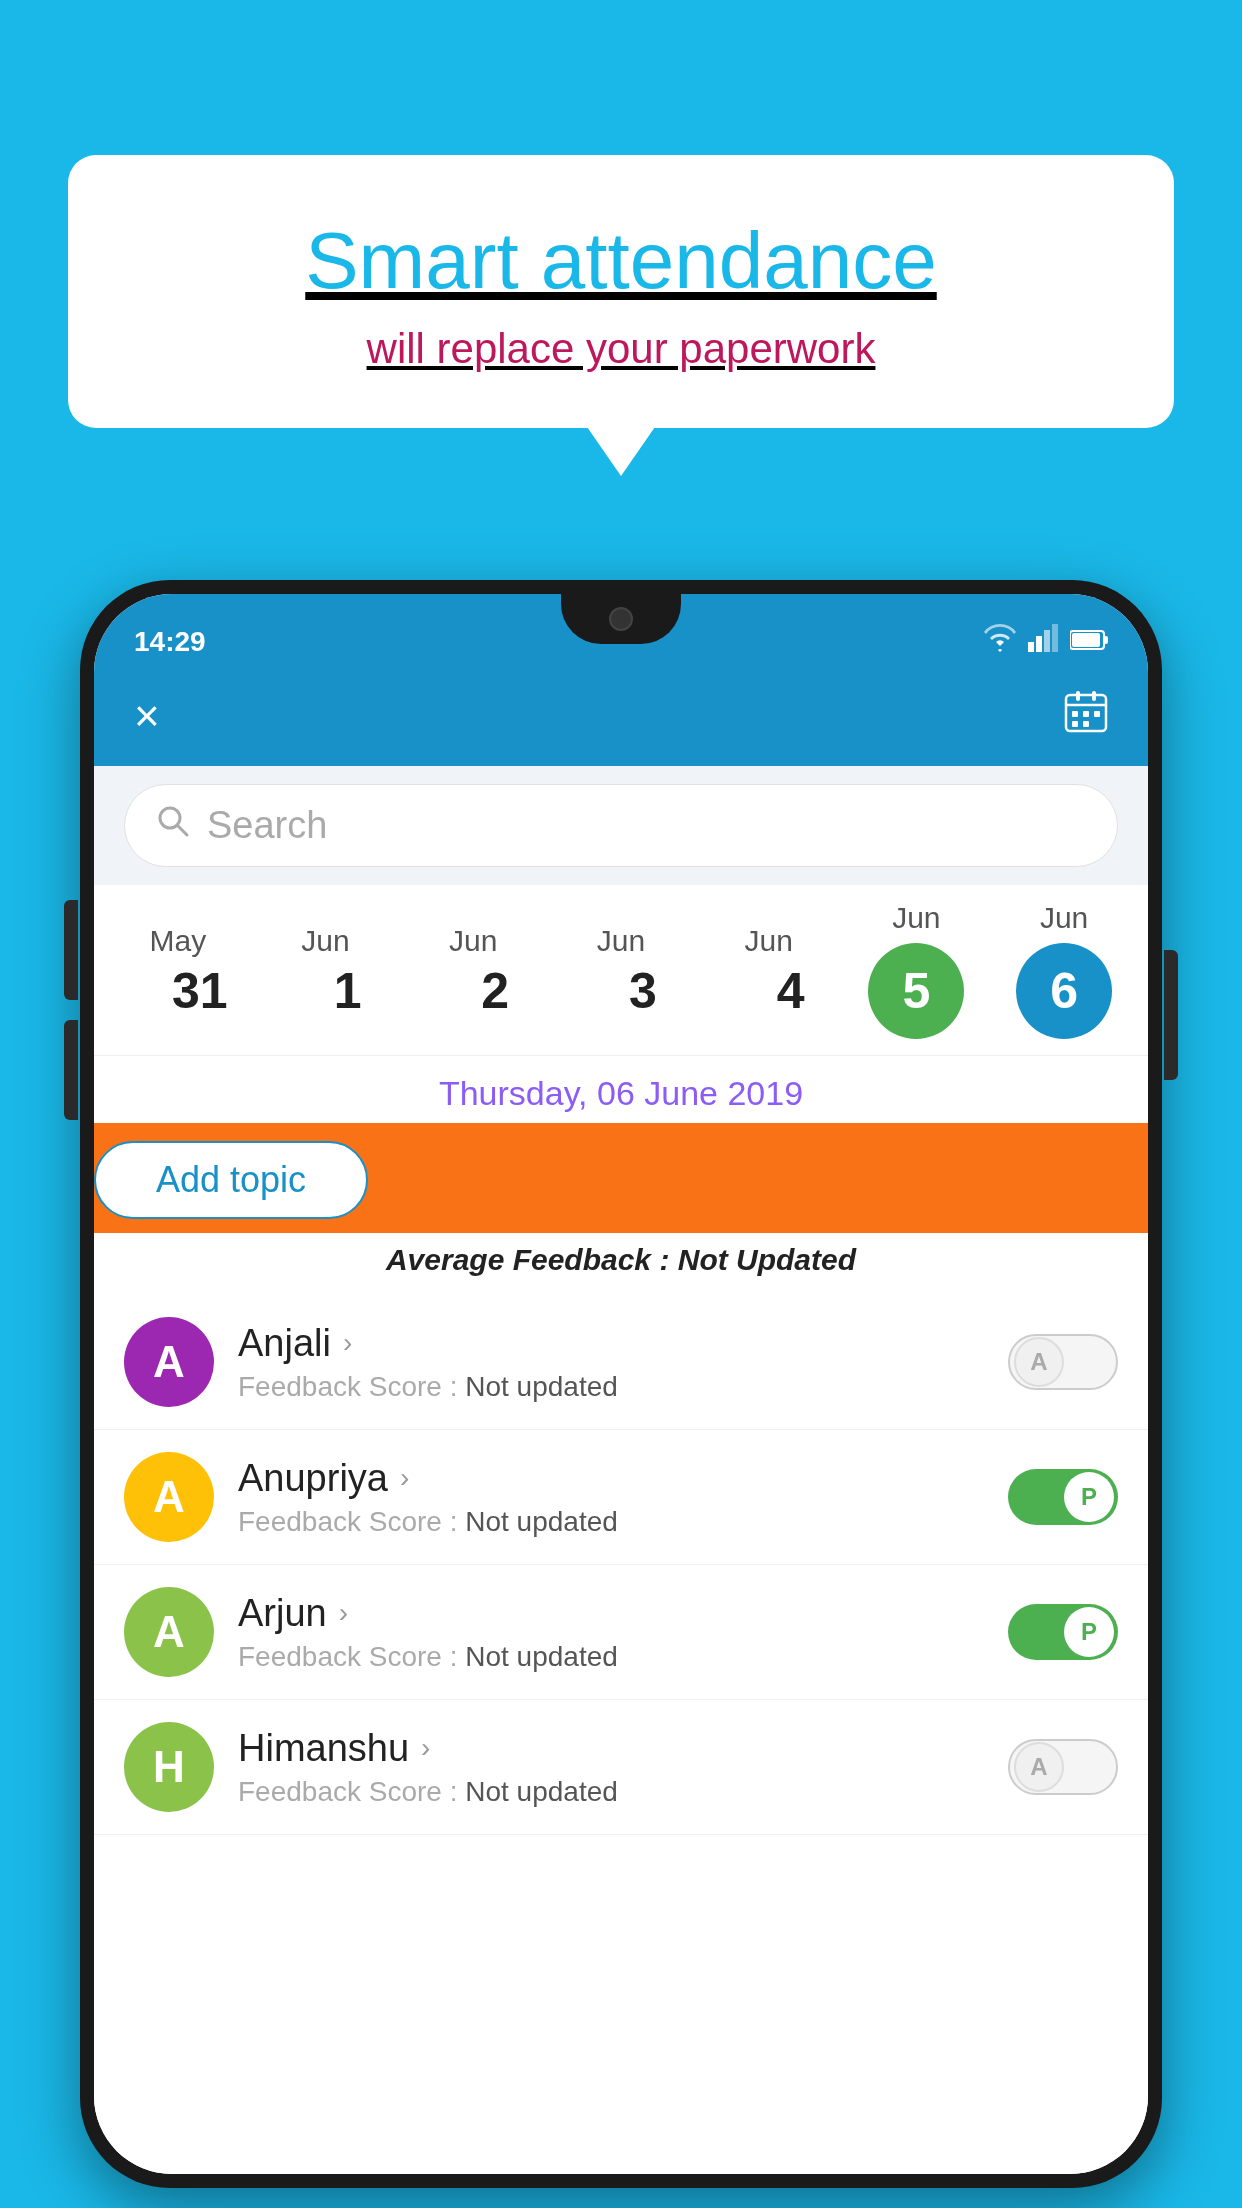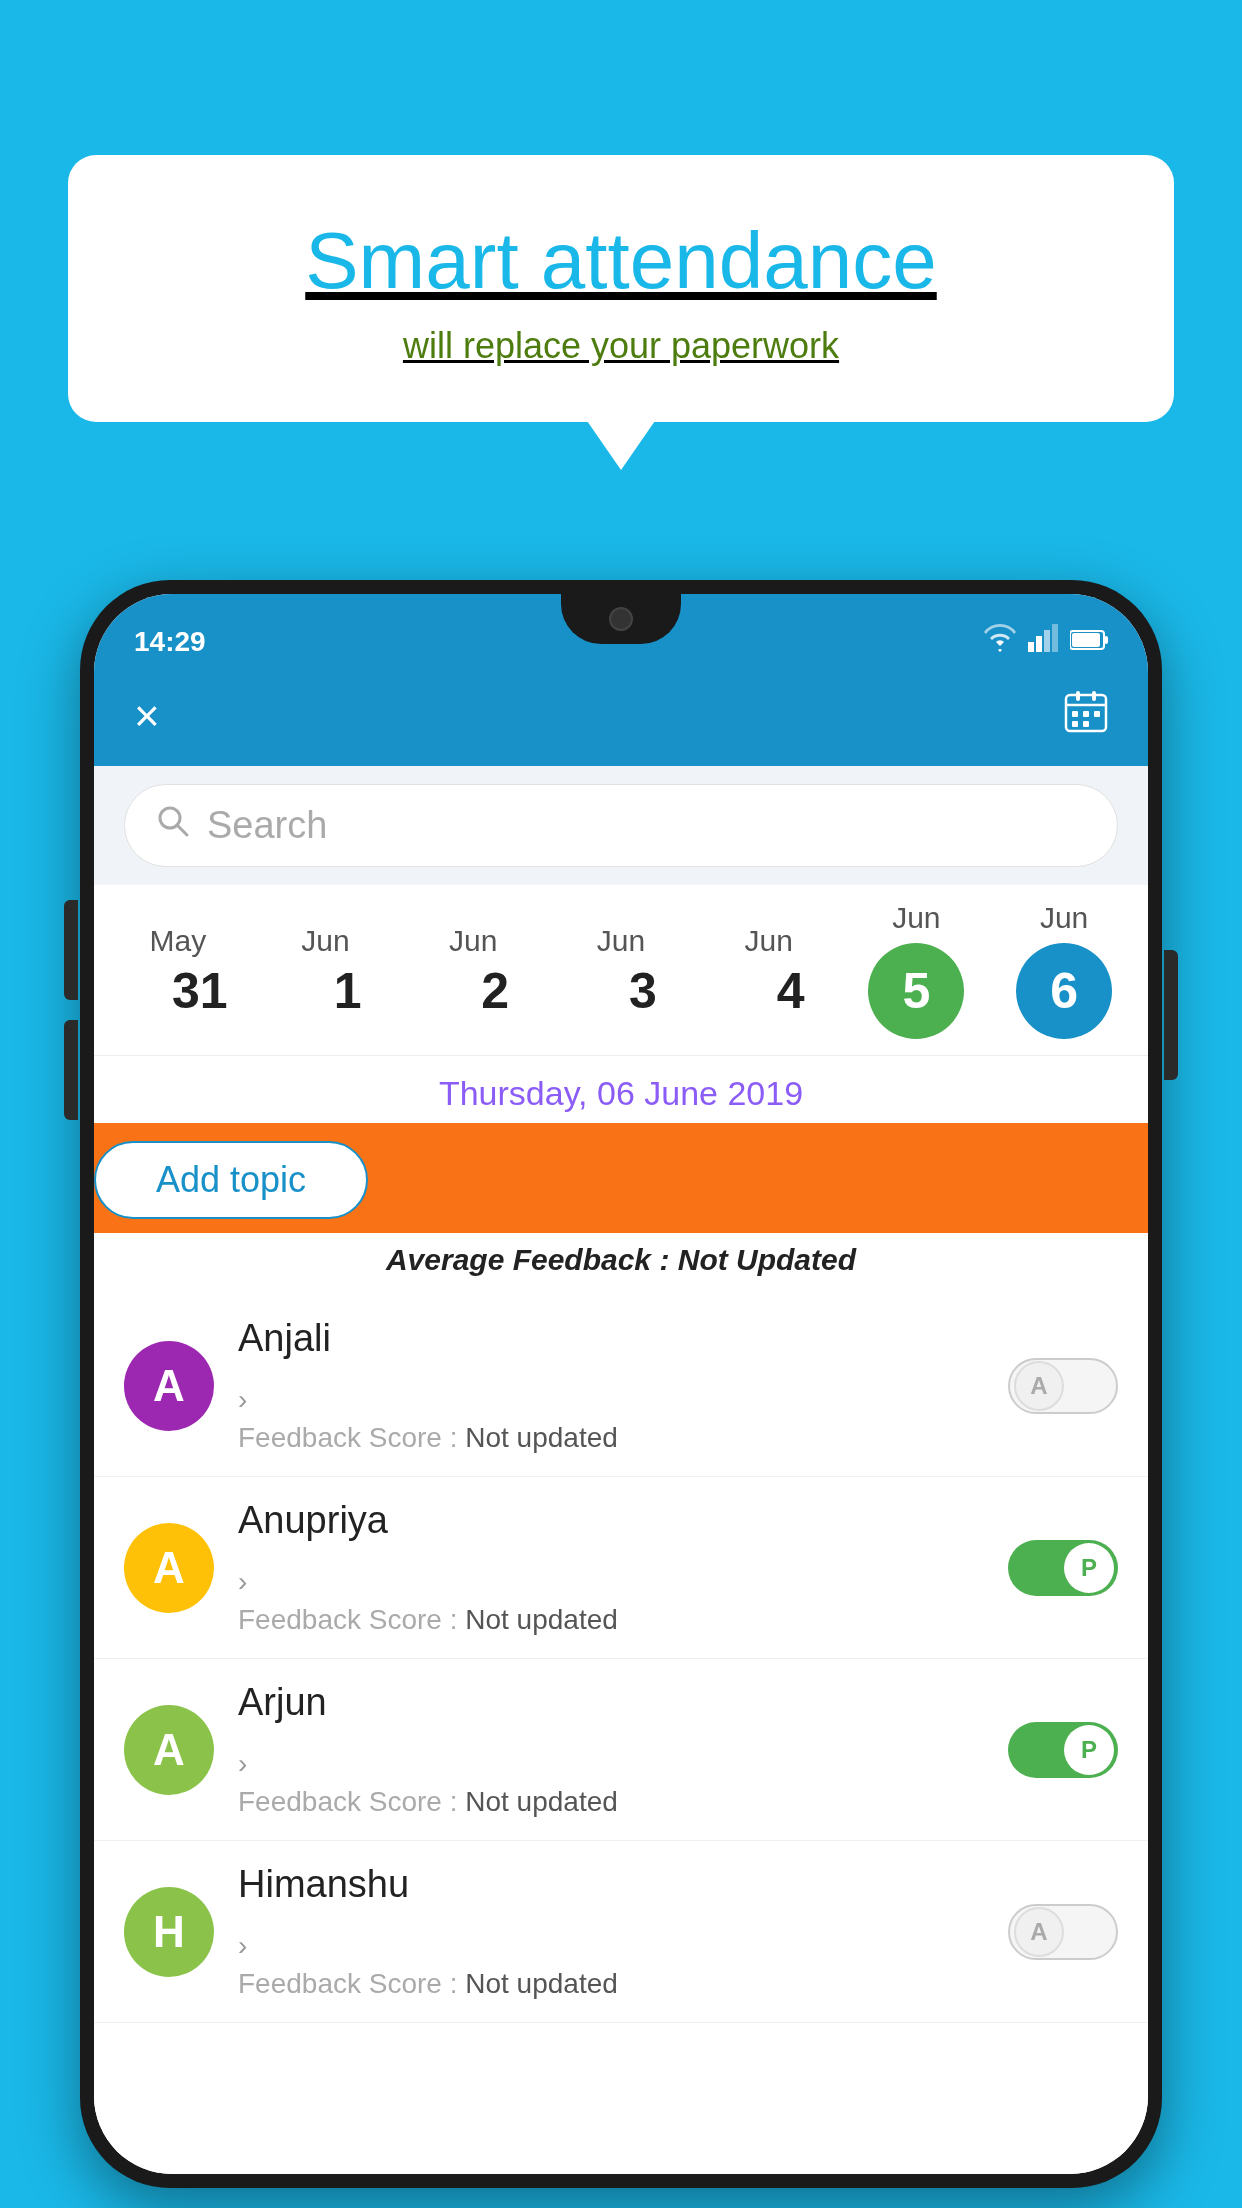--- a/index.html
+++ b/index.html
@@ -37,22 +37,22 @@
       border-right: 36px solid transparent;
       border-top: 52px solid white;
     }
     .speech-title {
       font-size: 80px;
       color: #1ab8e8;
       font-weight: 400;
       margin-bottom: 18px;
     }
     .speech-subtitle {
-      font-size: 36px;
-      color: #4d7c0f;
+      font-size: 42px;
+      color: #be185d;
       font-weight: 400;
       margin-top: 18px;
     }
 
     
     .phone-shell {
       position: absolute;
       top: 580px;
       left: 80px;
       right: 80px;
@@ -281,24 +281,23 @@
       font-size: 44px;
       font-weight: 700;
       color: white;
       flex-shrink: 0;
     }
     .student-info {
       flex: 1;
     }
     .student-name-row {
       display: flex;
-      align-items: flex-start;
-      gap: 24px;
+      align-items: center;
+      gap: 12px;
       margin-bottom: 6px;
-      flex-direction: column;
     }
     .student-name {
       font-size: 38px;
       color: #222;
       font-weight: 500;
     }
     .chevron-right {
       font-size: 28px;
       color: #999;
     }

